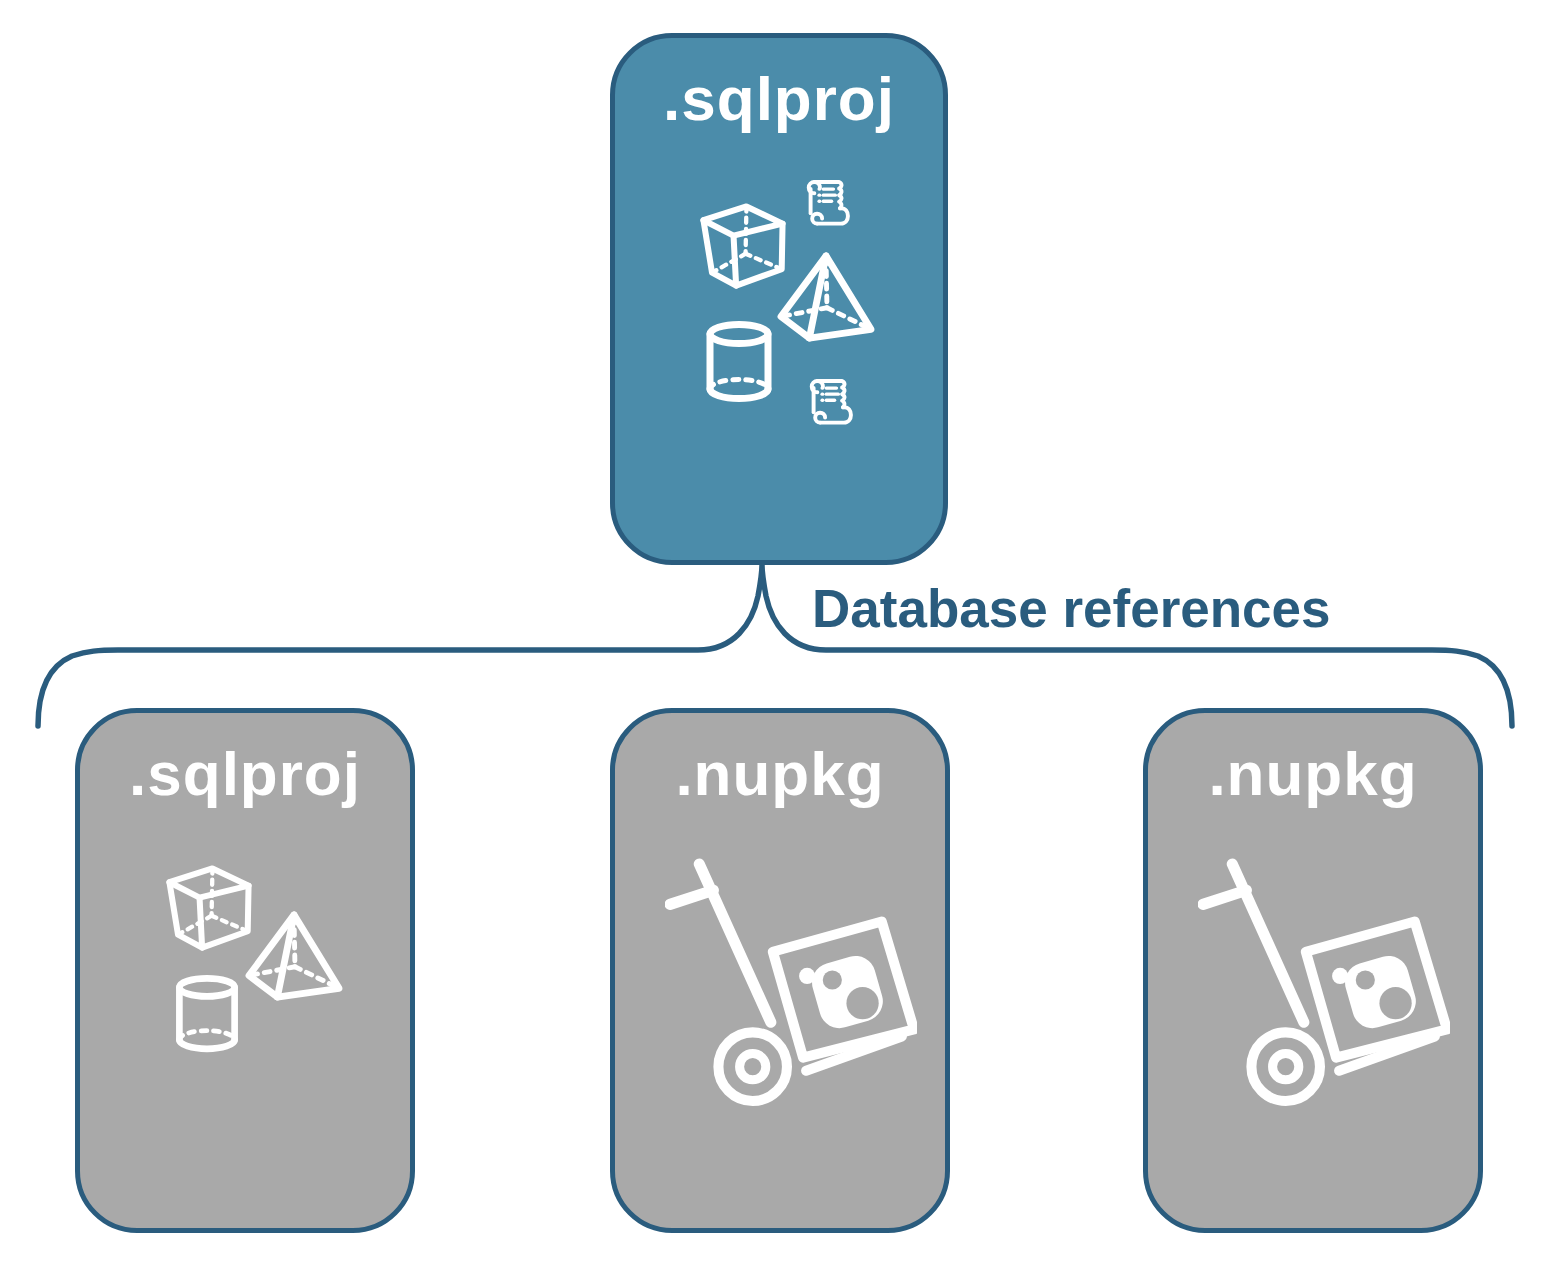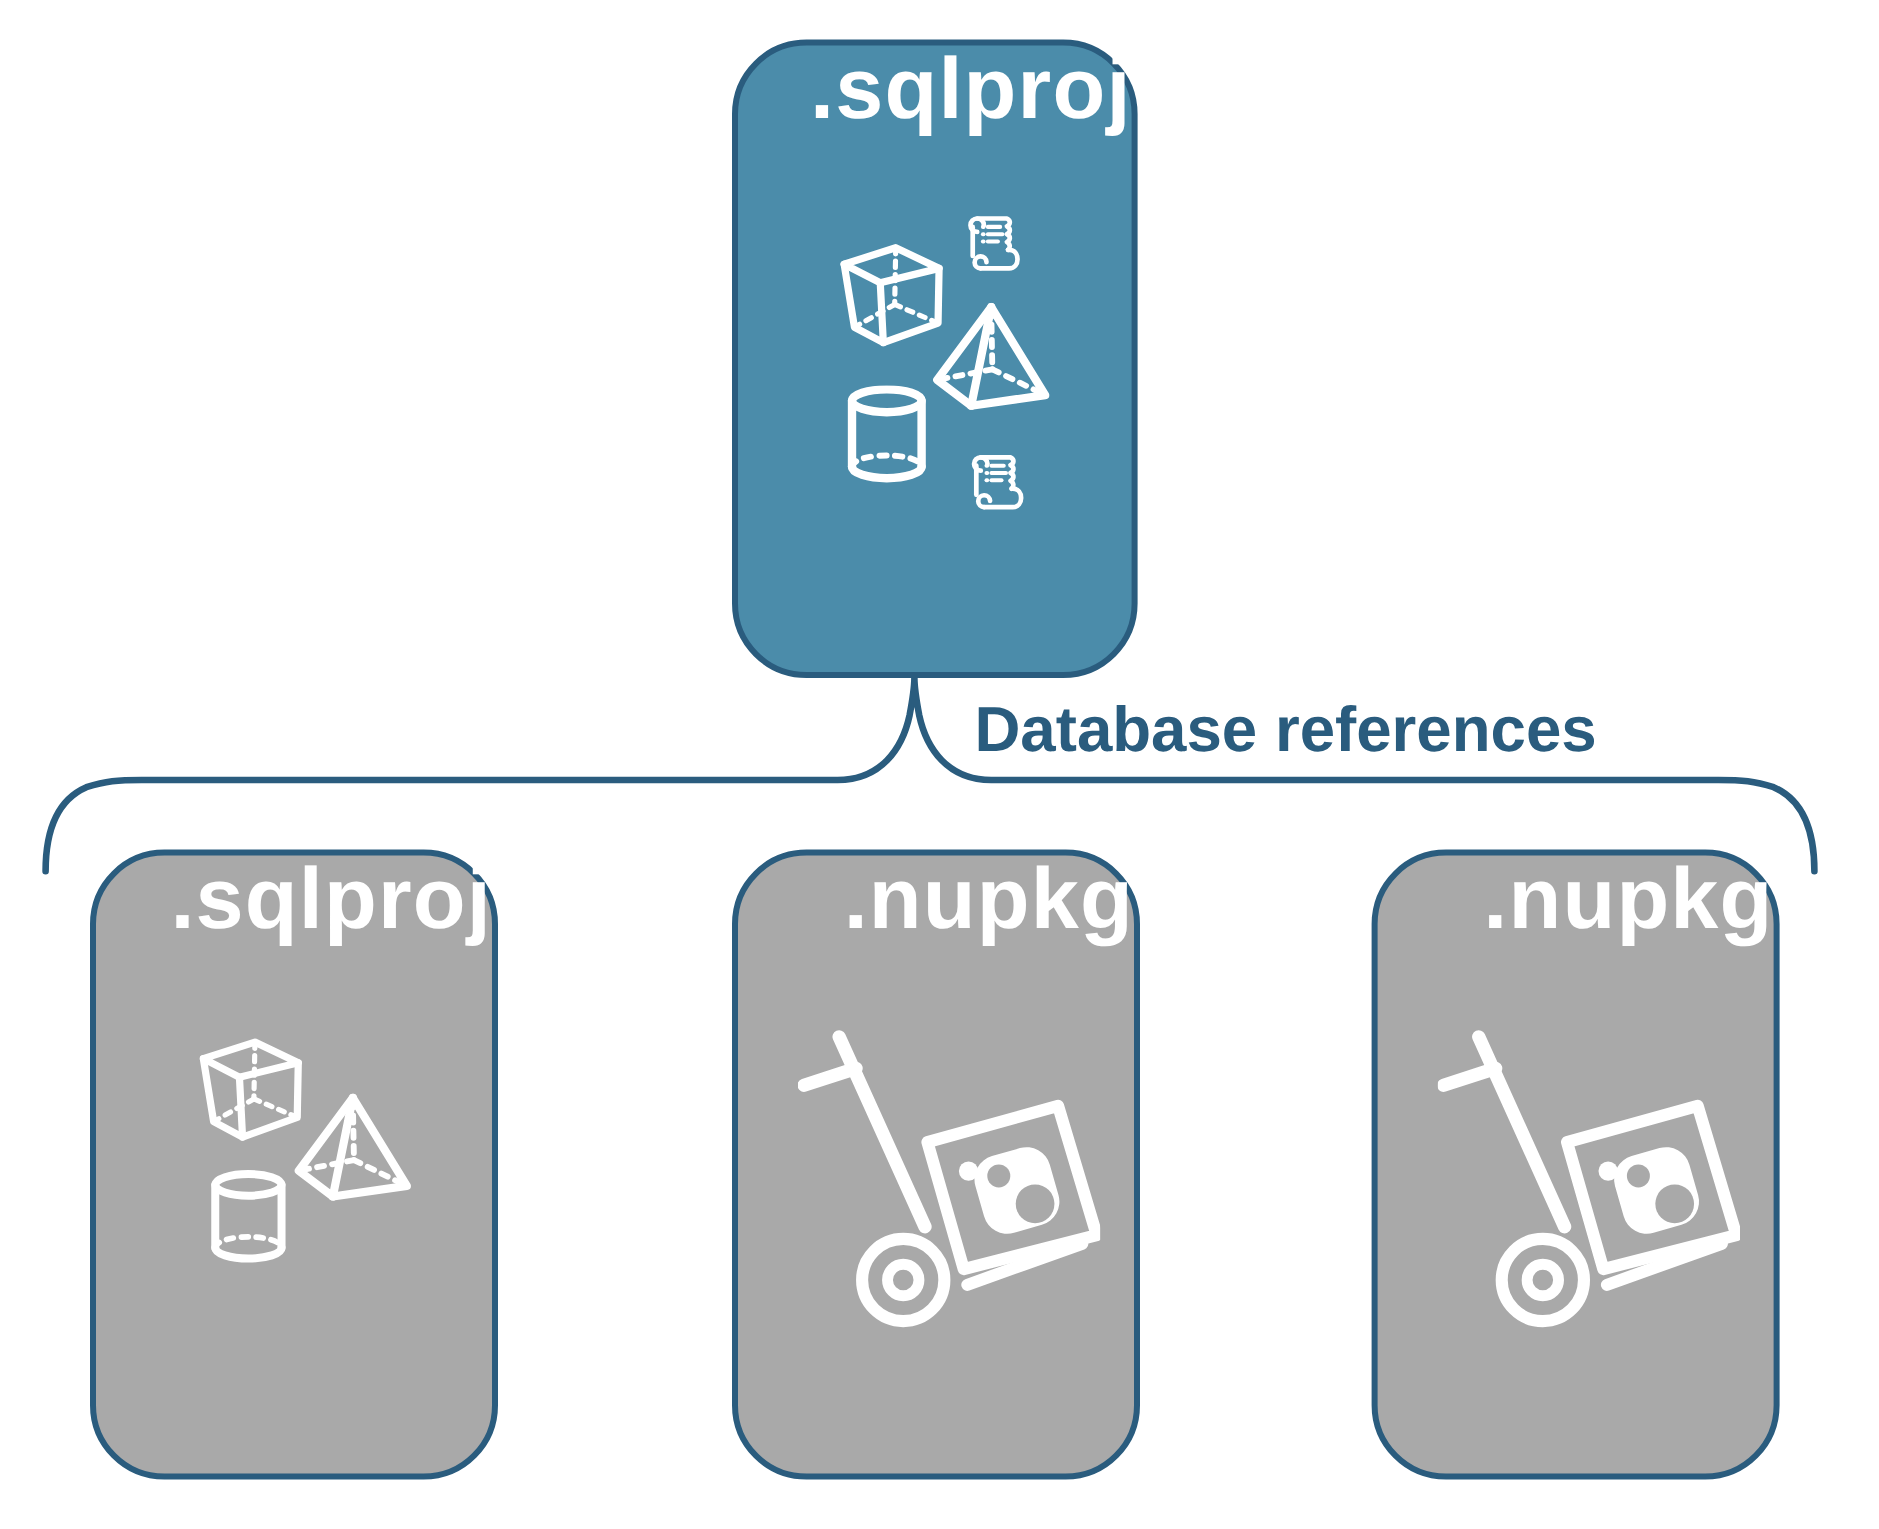--- a/index.html
+++ b/index.html
@@ -13,22 +13,22 @@
     position:relative;width:1566px;height:1274px;background:#ffffff;
     font-family:"Liberation Sans", sans-serif;overflow:hidden;
   }
   .card{
     position:absolute;box-sizing:border-box;
     border:5px solid var(--ink);border-radius:62px;
   }
   .card.blue{background:var(--blue);}
   .card.gray{background:var(--gray);}
   .card-title{
-    text-align:right;color:#fff;font-weight:bold;font-size:72px;
-    letter-spacing:1px;line-height:1;user-select:none;
+    text-align:center;color:#fff;font-weight:bold;font-size:62px;
+    letter-spacing:1px;padding-top:30px;line-height:1;user-select:none;
   }
   .icon{position:absolute;display:block;}
   #brace{position:absolute;left:0;top:560px;}
   #ref-label{
     position:absolute;left:812px;top:582px;
     font-weight:bold;font-size:53px;color:var(--ink);line-height:1;
     white-space:nowrap;
     text-align:right;
   }
   

